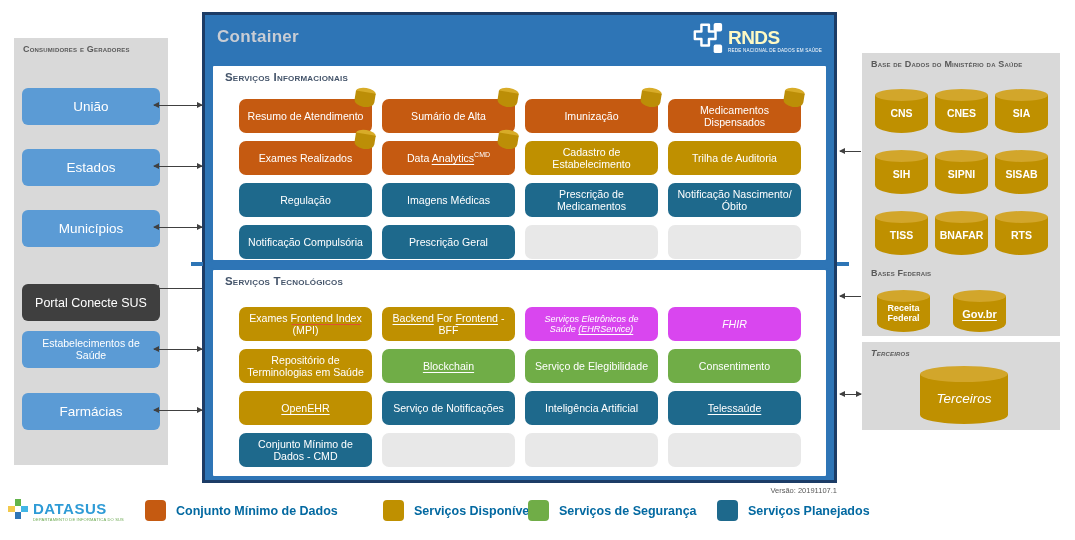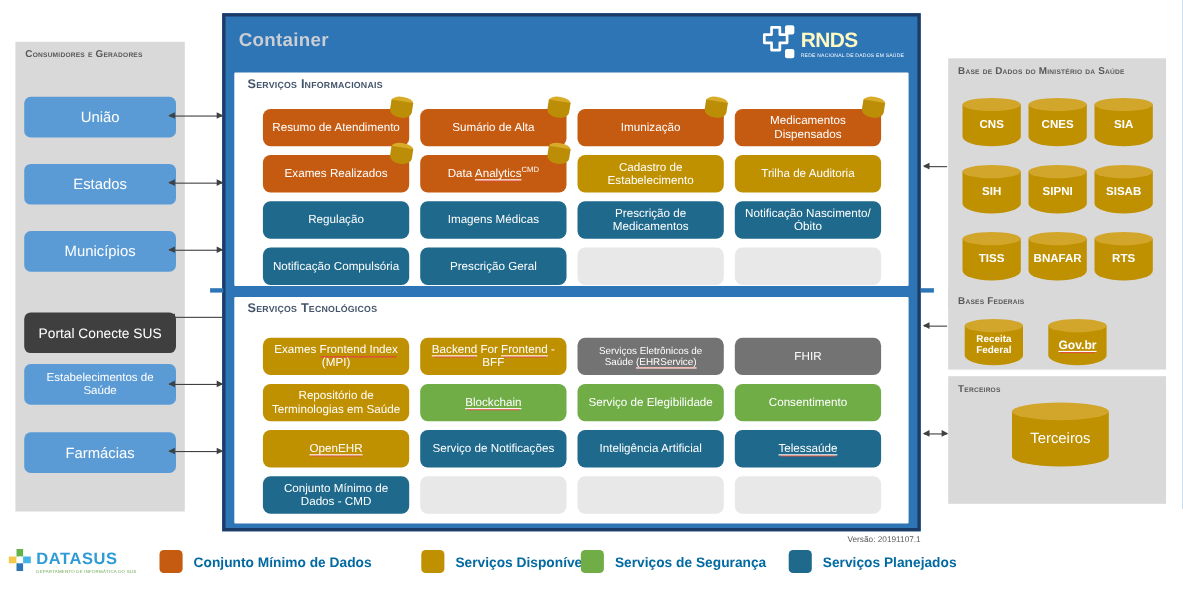--- a/index.html
+++ b/index.html
@@ -35,21 +35,21 @@
     color:#44546A; font-size:11.5px; letter-spacing:.2px; }
   .svc-grid { position:absolute; left:26px; display:grid; grid-template-columns:repeat(4,133px); gap:8px 10px; }
   #grid-0 { top:33px; }
   #grid-1 { top:37px; }
 
   .svc { position:relative; height:34px; border-radius:7px; color:#fff;
     display:flex; align-items:center; justify-content:center; text-align:center;
     font-size:10.6px; line-height:1.15; padding:2px 6px; }
   .svc.orange { background:#C55A11; }
   .svc.gold   { background:#BF9000; }
-  .svc.olive  { background:#737373; }
+  .svc.olive  { background:#d946ef;font-style:italic; }
   .svc.green  { background:#70AD47; }
   .svc.blue   { background:#1E698C; }
   .svc.empty  { background:#E8E8E8; }
   .svc.small  { font-size:9px; }
 
   .lnk { text-decoration:underline; text-decoration-skip-ink:none; text-underline-offset:2px; }
   .lnk, .spell { box-shadow:0 2.5px 0 -1.5px rgba(226,74,58,.9);text-align:right; }
   .sup { font-size:7px; vertical-align:super; line-height:0; }
 
   
@@ -68,21 +68,21 @@
   #db-grid { position:absolute; left:13px; top:36px; display:grid; grid-template-columns:repeat(3,53px); gap:17px 7px; }
   #db-grid .cyl { width:53px; height:44px; }
   #db-grid .cyl .bod { font-size:10.5px; }
 
   #fed-panel { left:862px; top:262px; width:198px; height:74px; }
   #fed-cyls { position:absolute; left:15px; top:28px; display:flex; gap:23px; }
   #fed-cyls .cyl { width:53px; height:42px; }
   #fed-cyls .cyl .bod { font-size:9px; }
   #fed-cyls .cyl:nth-child(2) .bod { font-size:11px; }
 
-  #ter-panel { left:862px; top:342px; width:198px; height:116px; }
+  #ter-panel { left:862px; top:342px; width:198px; height:88px;font-style:italic; }
   #ter-cyl { position:absolute; left:58px; top:24px; }
   #ter-cyl .cyl { width:88px; height:58px; }
   #ter-cyl .cyl .top { height:16px; }
   #ter-cyl .cyl .bod { top:8px; font-size:13.5px; font-weight:normal; }
 
   
   .arrow { position:absolute; height:0; border-top:1.4px solid #404040; }
   .arrow.a-left::before { content:""; position:absolute; left:-1px; top:-4.2px;
     border-top:3.5px solid transparent; border-bottom:3.5px solid transparent; border-right:6.5px solid #404040; }
   .arrow.a-right::after { content:""; position:absolute; right:-1px; top:-4.2px;

